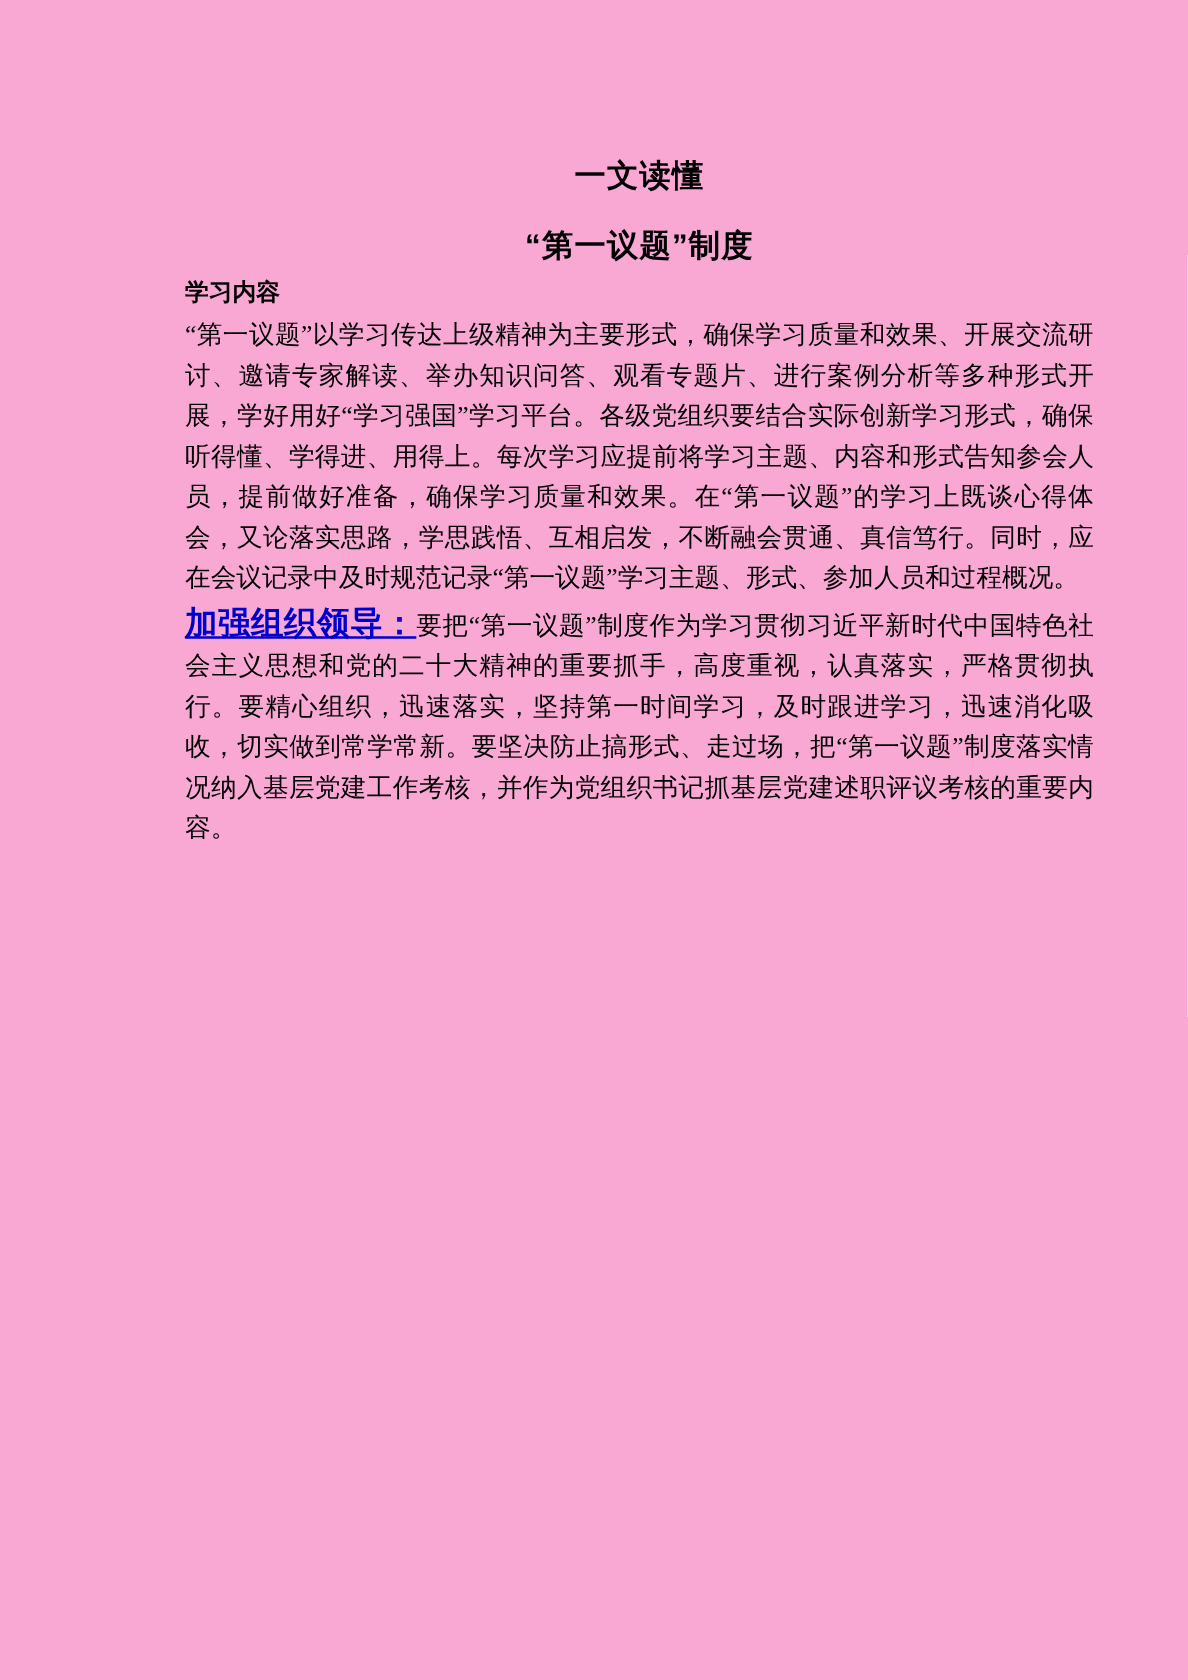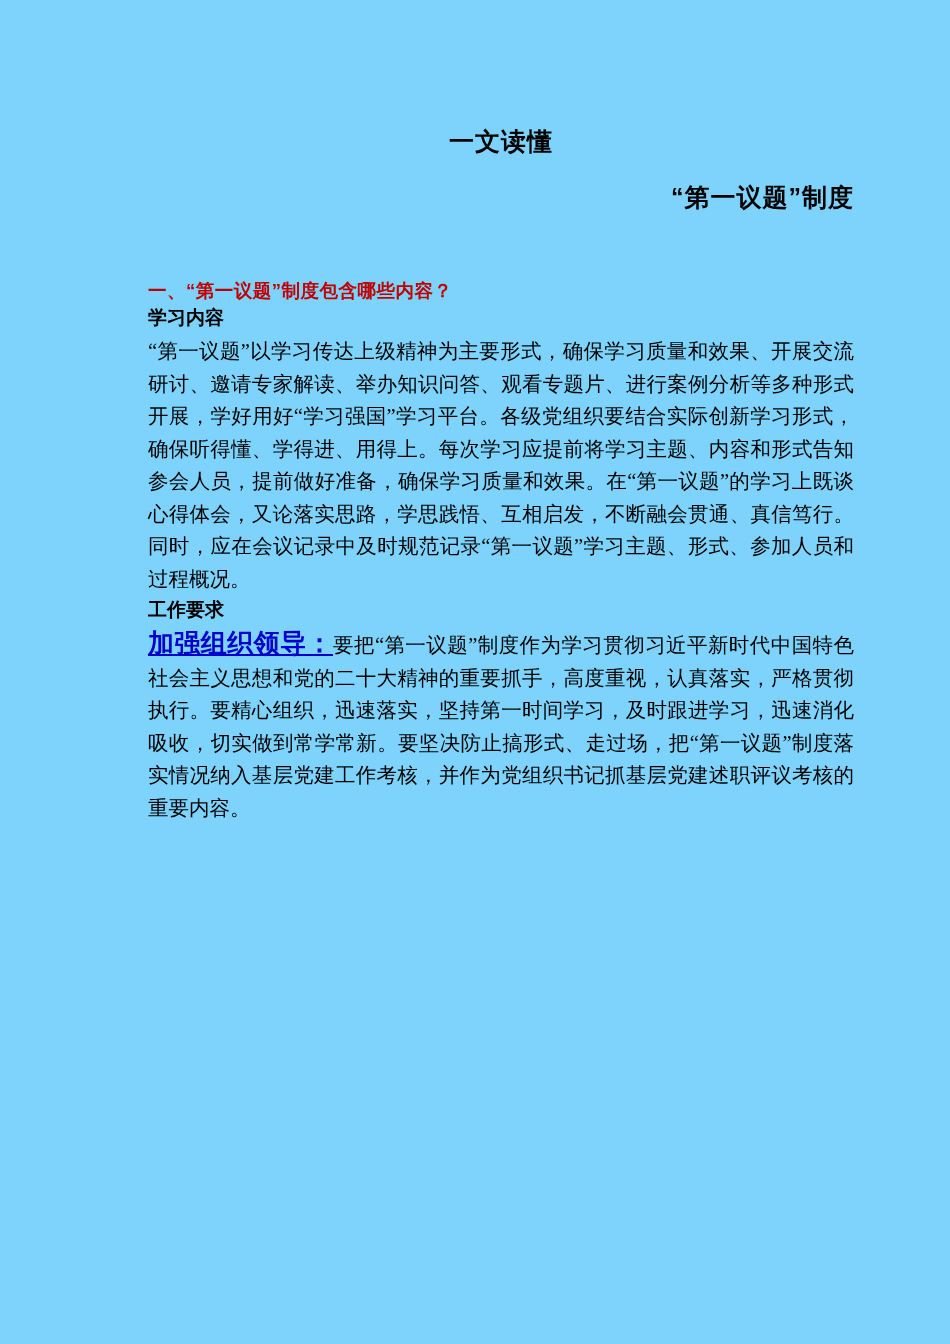--- a/index.html
+++ b/index.html
@@ -12,36 +12,35 @@
     height: 1344px;
     font-family: "Liberation Serif", "DejaVu Serif", serif;
     color: #000000;
     position: relative;
     overflow: hidden;
   }
   .page {
     box-sizing: border-box;
     width: 950px;
     height: 1344px;
-    padding: 118px 96px 40px 148px;
-    background: #7dd3fc;
+    padding: 118px 75px 40px 148px;
+    background: #f9a8d4;
   }
   .doc-title {
     text-align: center;
     font-family: "Liberation Sans", "DejaVu Sans", sans-serif;
     font-weight: bold;
     font-size: 25px;
     line-height: 46px;
     letter-spacing: 1px;
     color: #000000;
   }
   .doc-title .line2 {
     display: block;
     margin-top: 10px;
-    text-align: right;
   }
   .section-heading {
     margin-top: 58px;
     font-family: "Liberation Sans", "DejaVu Sans", sans-serif;
     font-weight: bold;
     font-size: 18.5px;
     color: #c00000;
     letter-spacing: 0.5px;
   }
   .body-block {
@@ -87,25 +86,23 @@
 </head>
 <body>
 
 <div class="page">
 
   <div class="doc-title">
     <span>一文读懂</span>
     <span class="line2">“第一议题”制度</span>
   </div>
 
-  <div class="section-heading">一、“第一议题”制度包含哪些内容？</div>
 
 
   <div class="sub-heading">学习内容</div>
 
   <div class="para">“第一议题”以学习传达上级精神为主要形式，确保学习质量和效果、开展交流研讨、邀请专家解读、举办知识问答、观看专题片、进行案例分析等多种形式开展，学好用好“学习强国”学习平台。各级党组织要结合实际创新学习形式，确保听得懂、学得进、用得上。每次学习应提前将学习主题、内容和形式告知参会人员，提前做好准备，确保学习质量和效果。在“第一议题”的学习上既谈心得体会，又论落实思路，学思践悟、互相启发，不断融会贯通、真信笃行。同时，应在会议记录中及时规范记录“第一议题”学习主题、形式、参加人员和过程概况。</div>
 
-  <div class="sub-heading">工作要求</div>
   <div class="para">
     <span class="blue-lead-underline">加强组织领导：</span><span>要把“第一议题”制度作为学习贯彻习近平新时代中国特色社会主义思想和党的二十大精神的重要抓手，高度重视，认真落实，严格贯彻执行。要精心组织，迅速落实，坚持第一时间学习，及时跟进学习，迅速消化吸收，切实做到常学常新。要坚决防止搞形式、走过场，把“第一议题”制度落实情况纳入基层党建工作考核，并作为党组织书记抓基层党建述职评议考核的重要内容。</span>
   </div>
 
 </div>
 
 </body></html>

